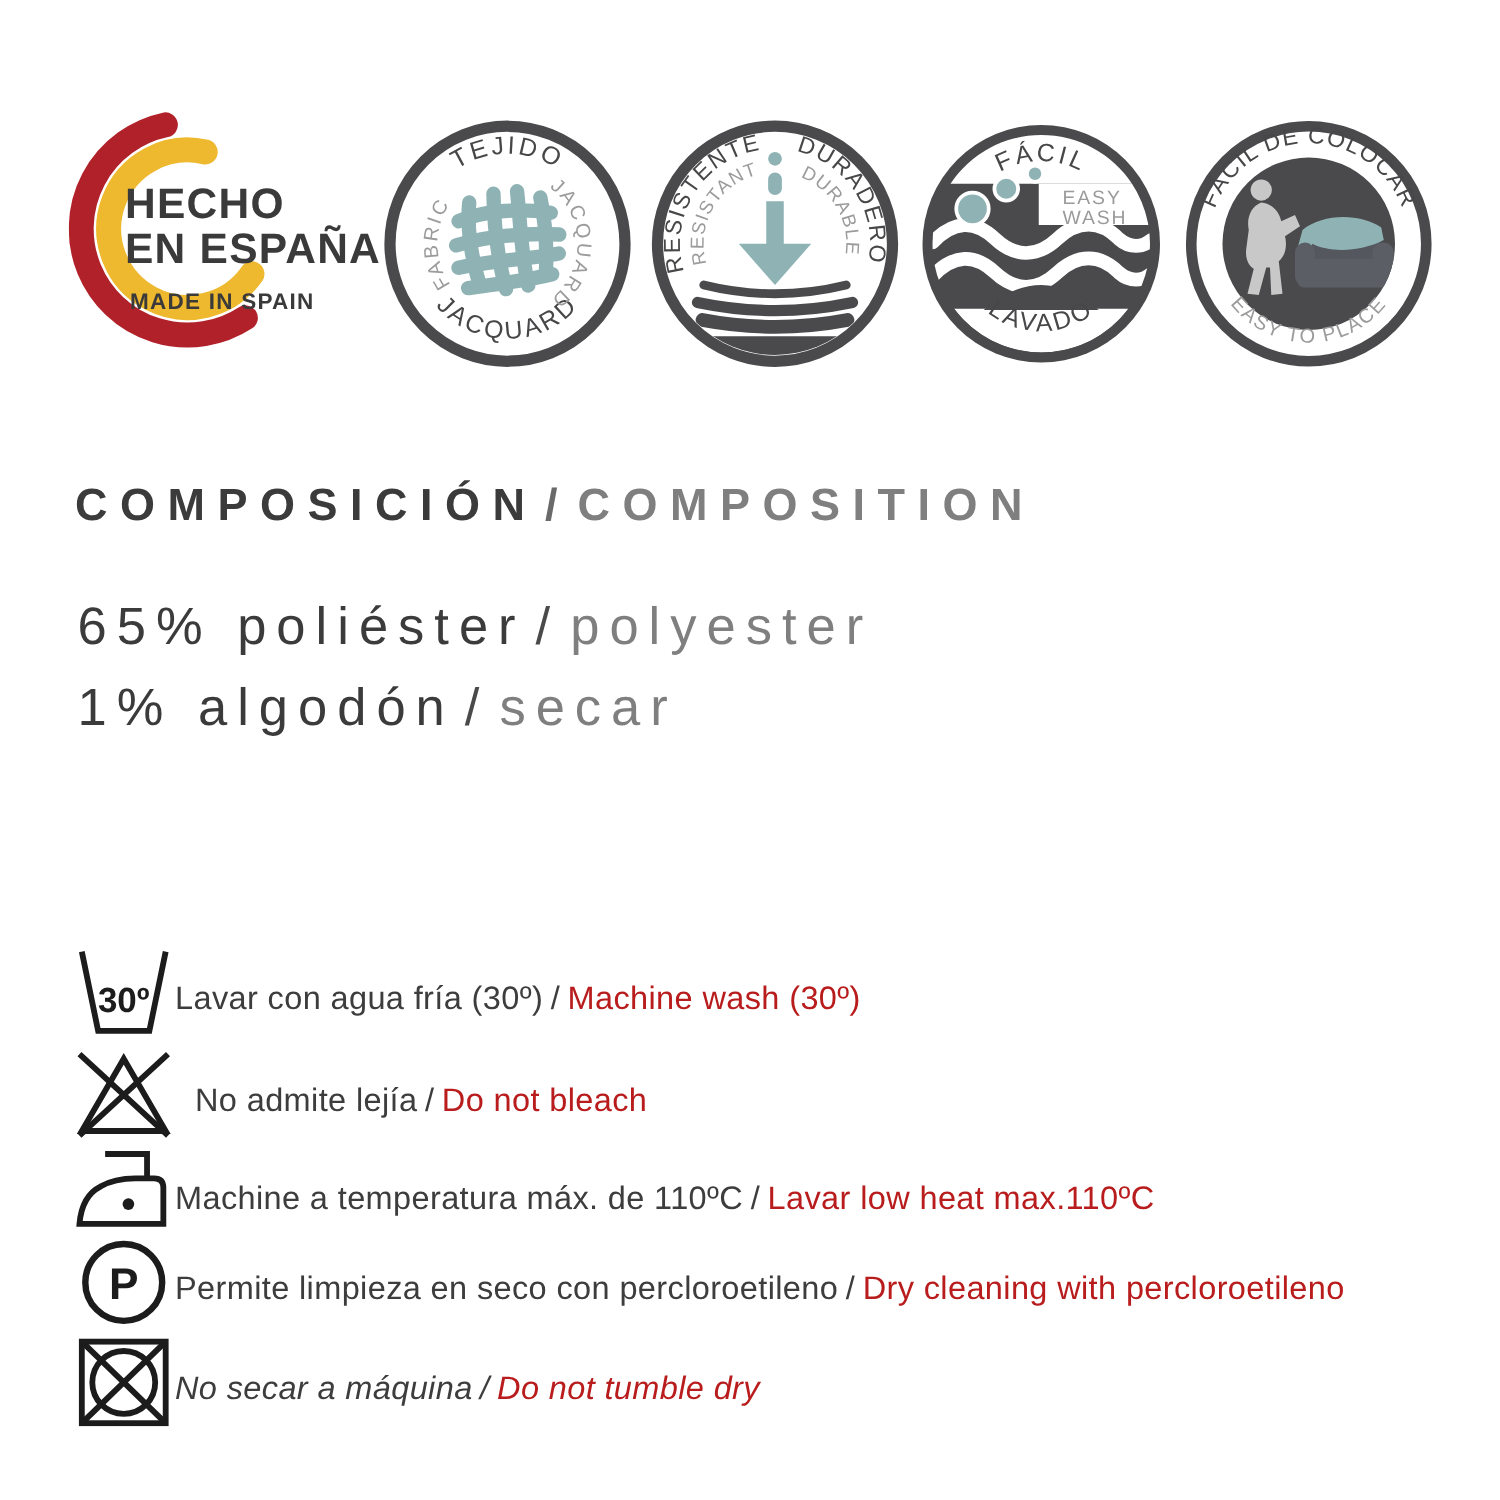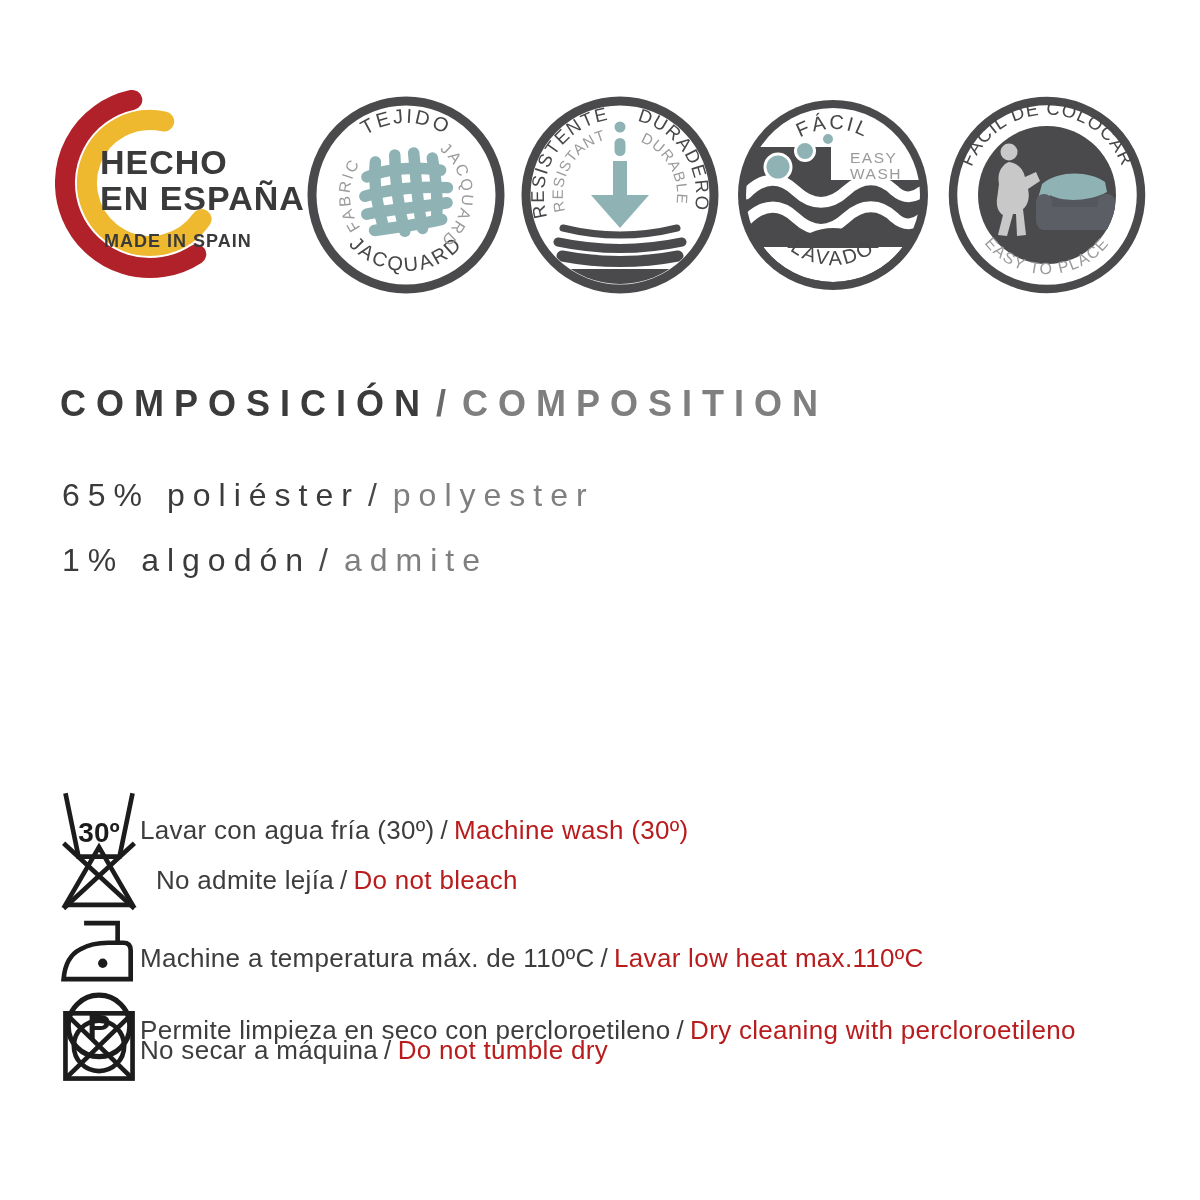--- a/index.html
+++ b/index.html
@@ -17,43 +17,43 @@
   .arcText{font-family:"Liberation Sans",sans-serif;}
 
   
   .comp-title{
     left:60px;top:383px;font-size:36px;font-weight:700;letter-spacing:10px;
     color:#3b3b3b;white-space:nowrap;text-align:right;
   }
   .comp-title .en{color:#7f7f7f;}
   .comp-title .sep{color:#6a6a6a;margin:0 6px;}
   .comp-line{
-    left:62px;font-size:32px;font-weight:400;letter-spacing:8px;color:#3b3b3b;white-space:nowrap;
+    left:62px;font-size:42px;font-weight:400;letter-spacing:8px;color:#3b3b3b;white-space:nowrap;
   }
   .comp-line .en{color:#7f7f7f;}
   .comp-line .sep{color:#4a4a4a;margin:0 8px;}
   .comp-line-1{top:477px;}
   .comp-line-2{top:542px;}
 
   
   .care-row{
     left:58px;display:flex;align-items:center;
   }
   .care-icon{width:82px;flex:0 0 82px;}
   .care-text{
     margin-left:16px;font-size:26px;letter-spacing:.3px;color:#3d3d3d;white-space:nowrap;
     transform:translateY(5px);
   }
   .care-text .en{color:#b91c1c;}
   .care-text .sep{color:#3d3d3d;margin:0 6px;}
-  .row-1{top:784px;}
+  .row-1{top:752px;}
   .row-2{top:834px;}
   .row-3{top:912px;}
   .row-4{top:984px;}
-  .row-5{top:1004px;}
+  .row-5{top:1064px;font-style:italic;}
 </style>
 </head>
 <body>
 
 <div class="canvas">
 
   <svg class="abs logo" viewBox="0 0 250 210">
     <path d="M 77.3 19.9 A 85 85 0 1 0 141.3 174.3" fill="none" stroke="#b1212a" stroke-width="20" stroke-linecap="round"></path>
     <path d="M 109.2 41.6 A 63 63 0 1 0 146.6 139.1" fill="none" stroke="#eeb92e" stroke-width="20" stroke-linecap="round"></path>
     <text x="45" y="94" font-size="34" font-weight="bold" fill="#3a3a3a" letter-spacing="1">HECHO</text>
@@ -188,21 +188,21 @@
   </svg>
 
   <h1 class="abs comp-title" style="margin:0;">
     <span class="es">COMPOSICIÓN</span><span class="sep">/</span><span class="en">COMPOSITION</span>
   </h1>
 
   <div class="abs comp-line comp-line-1">
     <span class="es">65% poliéster</span><span class="sep">/</span><span class="en">polyester</span>
   </div>
   <div class="abs comp-line comp-line-2">
-    <span class="es">1% algodón</span><span class="sep">/</span><span class="en">admite</span>
+    <span class="es">1% algodón</span><span class="sep">/</span><span class="en">secar</span>
   </div>
 
   <div class="abs care-row row-1">
     <svg class="care-icon" viewBox="0 0 88 88">
       <path d="M 8 10 L 22 78 L 66 78 L 80 10" fill="none" stroke="#1c1c1c" stroke-width="5"></path>
       <text x="44" y="62" font-size="30" font-weight="bold" fill="#1c1c1c" text-anchor="middle">30º</text>
     </svg>
     <p class="care-text" style="margin:0;">
       <span class="es">Lavar con agua fría (30º)</span><span class="sep">/</span><span class="en">Machine wash (30º)</span>
     </p>

